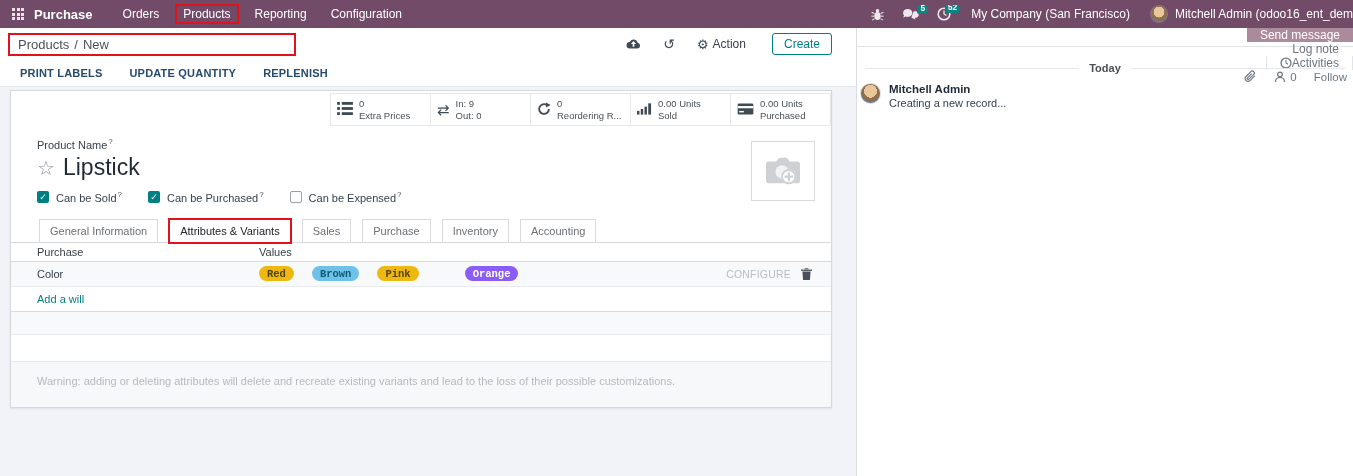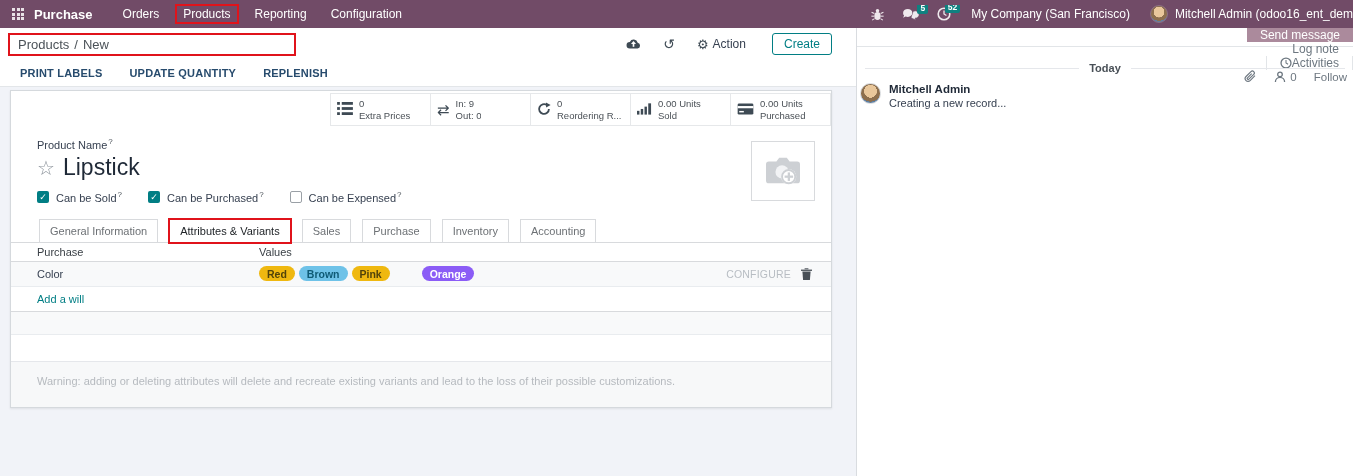--- a/index.html
+++ b/index.html
@@ -64,21 +64,21 @@
   .image-placeholder { position:absolute; top:50px; right:16px; width:64px; height:60px; border:1px solid #d8dadd; display:flex; align-items:center; justify-content:center; cursor:pointer; background:#fff; }
 
   .tabs { display:flex; padding-left:28px; margin-top:12px; border-bottom:1px solid #d8dadd; align-items:flex-end; }
   .tab { border:1px solid #d8dadd; background:#fff; font-size:11px; color:#6d7175; padding:5px 10px; margin-right:11px; margin-bottom:-1px; cursor:pointer; white-space:nowrap; }
   .tab.active { color:#212529; outline:2px solid #e0131b; outline-offset:-1px; }
 
   .attr-table { width:100%; font-size:11px; }
   .t-row { display:grid; grid-template-columns:222px 1fr auto 30px; align-items:center; padding-left:26px; }
   .t-head { height:19px; color:#3a4046; border-bottom:1px solid #d8dadd; }
   .t-data { height:25px; background:#f8f9fa; border-bottom:1px solid #e9ecef; color:#374151; }
-  .tagcell { display:flex; gap:4px; align-items:flex-end; }
+  .tagcell { display:flex; gap:18px; align-items:flex-end;font-family:Liberation Mono, monospace; }
   .tag { border-radius:10px; padding:1.5px 8px; font-size:10.5px; font-weight:700; cursor:pointer; }
   .tag-gold { background:#efb810; color:#51430a; }
   .tag-blue { background:#6ec2e8; color:#0e5a75; }
   .tag-magenta { background:#8b5cf6; color:#fff;margin-left:28px; }
   .configure { color:#b8bdc3; font-size:10.5px; letter-spacing:.2px; cursor:pointer; padding-right:10px; }
   .trash { cursor:pointer; display:flex; align-items:center; }
   .t-addline { height:25px; display:flex; align-items:center; padding-left:26px; color:#017e84; border-bottom:1px solid #d8dadd; cursor:pointer; }
   .t-empty-gray { height:23px; background:#f8f9fa; border-bottom:1px solid #e9ecef; }
   .t-empty-white { height:26px; background:#fff; }
 

